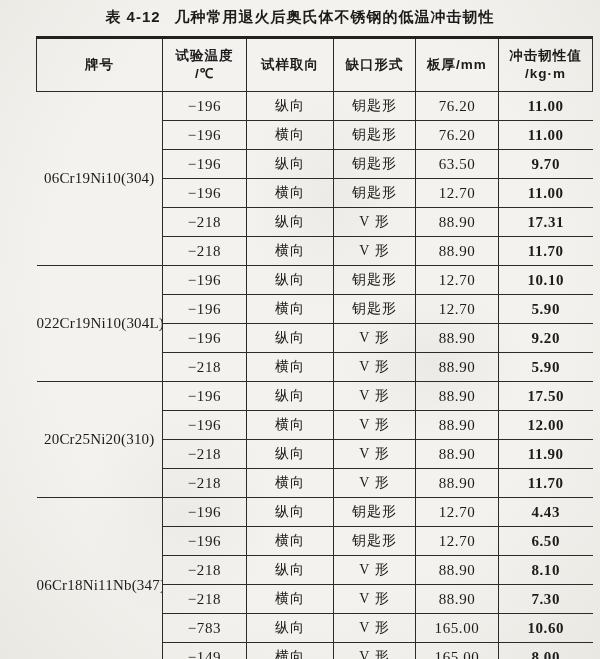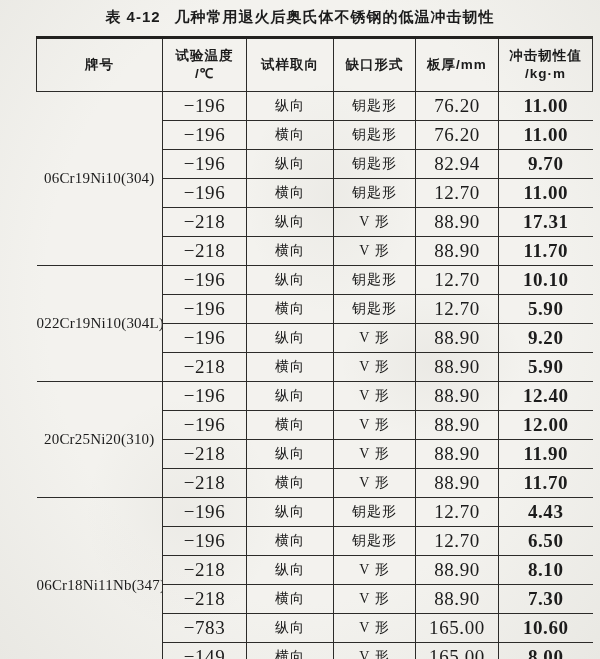--- a/index.html
+++ b/index.html
@@ -68,21 +68,21 @@
     height: 28px;
     font-size: 14px;
     letter-spacing: 1px;
   }
 
   
   tbody td.grade { border-left: none; font-size: 15px; letter-spacing: 0.2px; }
   tbody td:last-child { border-right: none; font-weight: bold; }
   tbody tr:last-child td { border-bottom: 3.2px solid #22211f; }
 
-  td.numeric { font-size: 19px; letter-spacing: 0.6px; margin-top: 35px; }
+  td.numeric { font-size: 15px; letter-spacing: 0.6px; margin-top: 35px; }
 </style>
 </head>
 <body>
 
 <div class="caption">
   <span class="num">表 4-12</span><span>几种常用退火后奥氏体不锈钢的低温冲击韧性</span>
 </div>
 
 <table class="data-table">
   <colgroup>
@@ -123,21 +123,21 @@
       <td class="numeric">−196</td>
       <td>横向</td>
       <td>钥匙形</td>
       <td class="numeric">76.20</td>
       <td class="numeric">11.00</td>
     </tr>
     <tr>
       <td class="numeric">−196</td>
       <td>纵向</td>
       <td>钥匙形</td>
-      <td class="numeric">82.94</td>
+      <td class="numeric">63.50</td>
       <td class="numeric">9.70</td>
     </tr>
     <tr>
       <td class="numeric">−196</td>
       <td>横向</td>
       <td>钥匙形</td>
       <td class="numeric">12.70</td>
       <td class="numeric">11.00</td>
     </tr>
     <tr>
@@ -184,21 +184,21 @@
       <td class="numeric">88.90</td>
       <td class="numeric">5.90</td>
     </tr>
 
     <tr>
       <td class="grade" rowspan="4">20Cr25Ni20(310)</td>
       <td class="numeric">−196</td>
       <td>纵向</td>
       <td>V 形</td>
       <td class="numeric">88.90</td>
-      <td class="numeric">12.40</td>
+      <td class="numeric">17.50</td>
     </tr>
     <tr>
       <td class="numeric">−196</td>
       <td>横向</td>
       <td>V 形</td>
       <td class="numeric">88.90</td>
       <td class="numeric">12.00</td>
     </tr>
     <tr>
       <td class="numeric">−218</td>

